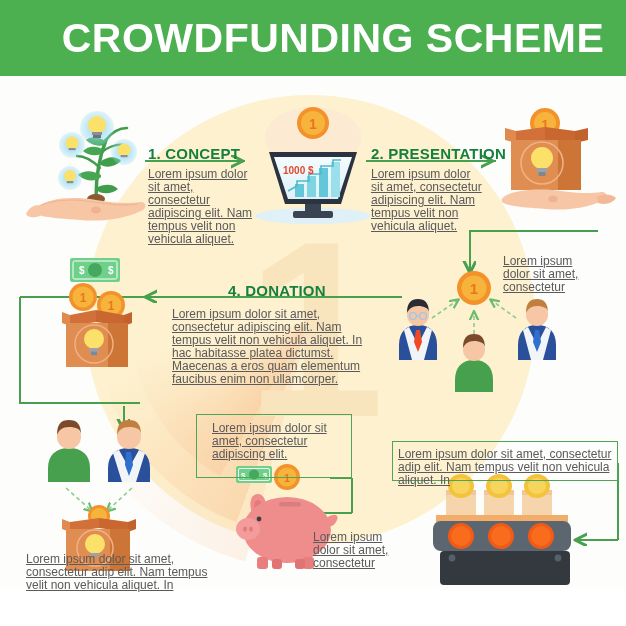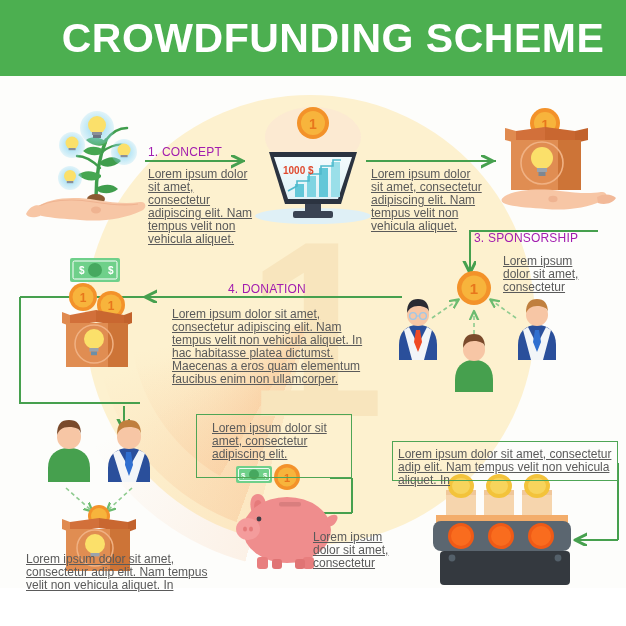--- a/index.html
+++ b/index.html
@@ -40,21 +40,21 @@
   .sw1{left:95px;top:105px;width:430px;height:430px;
        background:conic-gradient(from 200deg, rgba(246,178,124,.28) 0deg, rgba(246,178,124,0) 55deg, rgba(246,178,124,0) 360deg);}
   .sw2{left:130px;top:140px;width:360px;height:360px;
        background:conic-gradient(from 210deg, rgba(246,178,124,.22) 0deg, rgba(246,178,124,0) 50deg, rgba(246,178,124,0) 360deg);}
   .sw3{left:60px;top:70px;width:500px;height:500px;
        background:conic-gradient(from 195deg, rgba(246,178,124,.16) 0deg, rgba(246,178,124,0) 45deg, rgba(246,178,124,0) 360deg);}
   .mask-white{position:absolute;background:#ffffff;}
 
   
   .step-title{
-    position:absolute;color:#a21caf;font-weight:normal;font-size:12px;
+    position:absolute;color:#15803d;font-weight:bold;font-size:15px;
     white-space:nowrap;letter-spacing:.2px;
   }
   .body-text{
     position:absolute;color:#5a5a5a;font-size:12px;line-height:13px;text-decoration:underline;
   }
   .rule{position:absolute;background:#46a04e;height:2px;}
 
   .box-outline{position:absolute;border:1.6px solid #4ea555;box-sizing:border-box;}
 
   
@@ -404,24 +404,24 @@
       <circle cx="558" cy="558" r="3.4" fill="#54606a"></circle>
     </g>
   </svg>
 
   <div class="mask-white" style="left:0;top:588px;width:626px;height:38px;"></div>
 
   <div class="step-title" style="left:148px;top:145px;">1. CONCEPT</div>
   <div class="rule" style="left:145px;top:160px;width:100px;"></div>
   <div class="body-text" style="left:148px;top:168px;width:108px;">Lorem ipsum dolor sit amet, consectetur adipiscing elit. Nam tempus velit non vehicula aliquet.</div>
 
+  <div class="step-title" style="left:371px;top:145px;">2. PRESENTATION</div>
   <div class="rule" style="left:368px;top:160px;width:128px;"></div>
   <div class="body-text" style="left:371px;top:168px;width:112px;">Lorem ipsum dolor sit amet, consectetur adipiscing elit. Nam tempus velit non vehicula aliquet.</div>
 
-  <div class="step-title" style="left:474px;top:231px;">3.  SPONSORSHIP</div>
   <div class="body-text" style="left:503px;top:255px;width:92px;">Lorem ipsum dolor sit amet, consectetur</div>
 
   <div class="step-title" style="left:228px;top:282px;">4. DONATION</div>
   <div class="body-text" style="left:172px;top:308px;width:194px;">Lorem ipsum dolor sit amet, consectetur adipiscing elit. Nam tempus velit non vehicula aliquet. In hac habitasse platea dictumst. Maecenas a eros quam elementum faucibus enim non ullamcorper.</div>
 
   <div class="body-text" style="left:26px;top:553px;width:185px;">Lorem ipsum dolor sit amet, consectetur adip elit. Nam tempus velit non vehicula aliquet. In</div>
 
   <div class="box-outline" style="left:196px;top:414px;width:156px;height:64px;"></div>
   <div class="body-text" style="left:212px;top:422px;width:128px;">Lorem ipsum dolor sit amet, consectetur adipiscing elit.</div>
 

